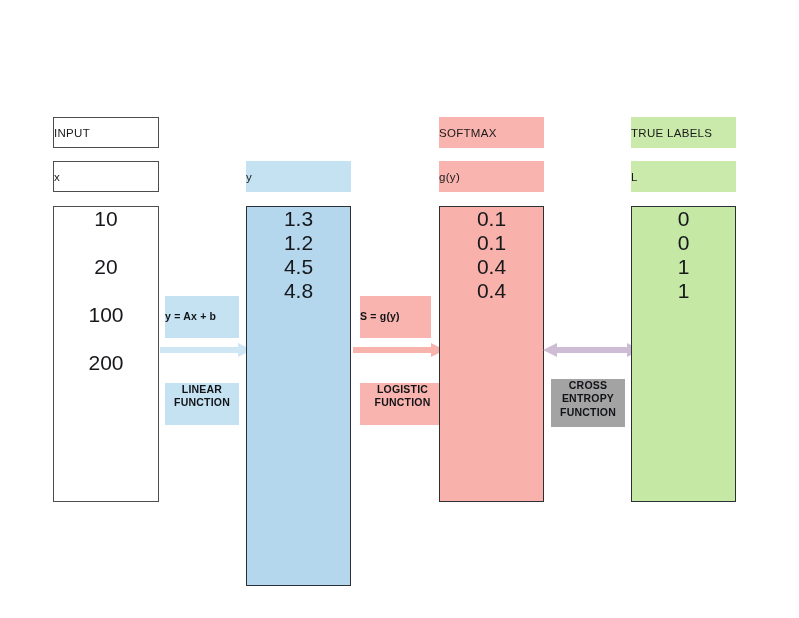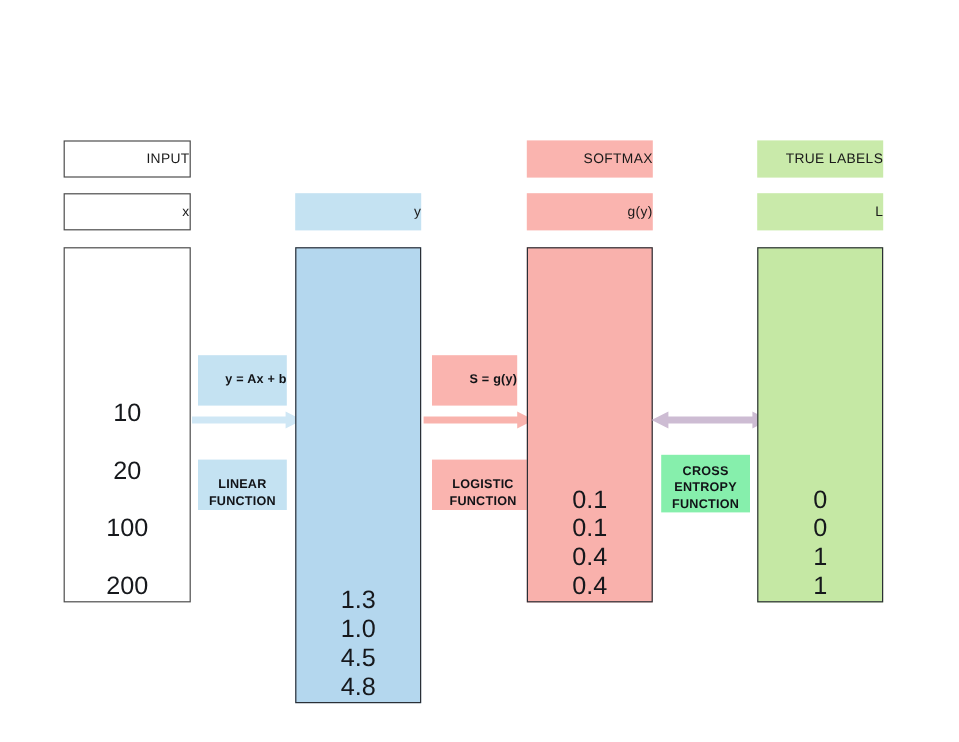--- a/index.html
+++ b/index.html
@@ -17,21 +17,21 @@
     width: 799px;
     height: 618px;
     background: #ffffff;
     overflow: hidden;
   }
   .box {
     position: absolute;
     box-sizing: border-box;
     display: flex;
     align-items: center;
-    justify-content: flex-end;
+    justify-content: flex-start;
     text-align: center;
   }
   
   .chip {
     font-size: 11.5px;
     color: #1a1a1a;
     letter-spacing: 0.3px;
   }
   .chip-outline {
     background: #ffffff;
@@ -105,21 +105,21 @@
     <span>FUNCTION</span>
   </div>
 
 
   <div class="box chip" style="left:246px; top:161px; width:105px; height:31px; background:#c4e2f2;">
     <span>y</span>
   </div>
 
   <div class="box column" style="left:246px; top:206px; width:105px; height:380px; background:#b4d7ee; border:1.4px solid #2b2f36;">
     <span class="val">1.3</span>
-    <span class="val">1.0</span>
+    <span class="val">1.2</span>
     <span class="val">4.5</span>
     <span class="val">4.8</span>
   </div>
 
   <div class="box fbox" style="left:360px; top:296px; width:71px; height:42px; background:#fab4af;">
     <span>S = g(y)</span>
   </div>
 
   <div class="arrow" style="left:353px; top:343px; width:92px; height:14px;">
     <svg width="92" height="14" viewBox="0 0 92 14" aria-hidden="true">
@@ -129,39 +129,39 @@
 
   <div class="box fbox" style="left:360px; top:383px; width:85px; height:42px; background:#fab4af; flex-direction:column;">
     <span>LOGISTIC</span>
     <span>FUNCTION</span>
   </div>
 
   <div class="box chip" style="left:439px; top:117px; width:105px; height:31px; background:#fab4af;">
     <span>SOFTMAX</span>
   </div>
 
-  <div class="box chip" style="left:439px; top:161px; width:105px; height:31px; background:#fab4af;padding-left:20px;">
+  <div class="box chip" style="left:439px; top:161px; width:105px; height:31px; background:#fab4af;">
     <span>g(y)</span>
   </div>
 
   <div class="box column" style="left:439px; top:206px; width:105px; height:296px; background:#f9b1ac; border:1.4px solid #2b2f36;">
     <span class="val">0.1</span>
     <span class="val">0.1</span>
     <span class="val">0.4</span>
     <span class="val">0.4</span>
   </div>
 
 
   <div class="arrow" style="left:543px; top:343px; width:98px; height:14px;">
     <svg width="98" height="14" viewBox="0 0 98 14" aria-hidden="true">
       <path d="M0 7 L14 0 V4 H84 V0 L98 7 L84 14 V10 H14 V14 Z" fill="#cdbcd3"></path>
     </svg>
   </div>
 
-  <div class="box fbox" style="left:551px; top:379px; width:74px; height:48px; background:#86efac; flex-direction:column;">
+  <div class="box fbox" style="left:551px; top:379px; width:74px; height:48px; background:#a3a3a3; flex-direction:column;">
     <span>CROSS</span>
     <span>ENTROPY</span>
     <span>FUNCTION</span>
   </div>
 
   <div class="box chip" style="left:631px; top:117px; width:105px; height:31px; background:#c9eaaa;">
     <span>TRUE LABELS</span>
   </div>
 
   <div class="box chip" style="left:631px; top:161px; width:105px; height:31px; background:#c9eaaa;">

